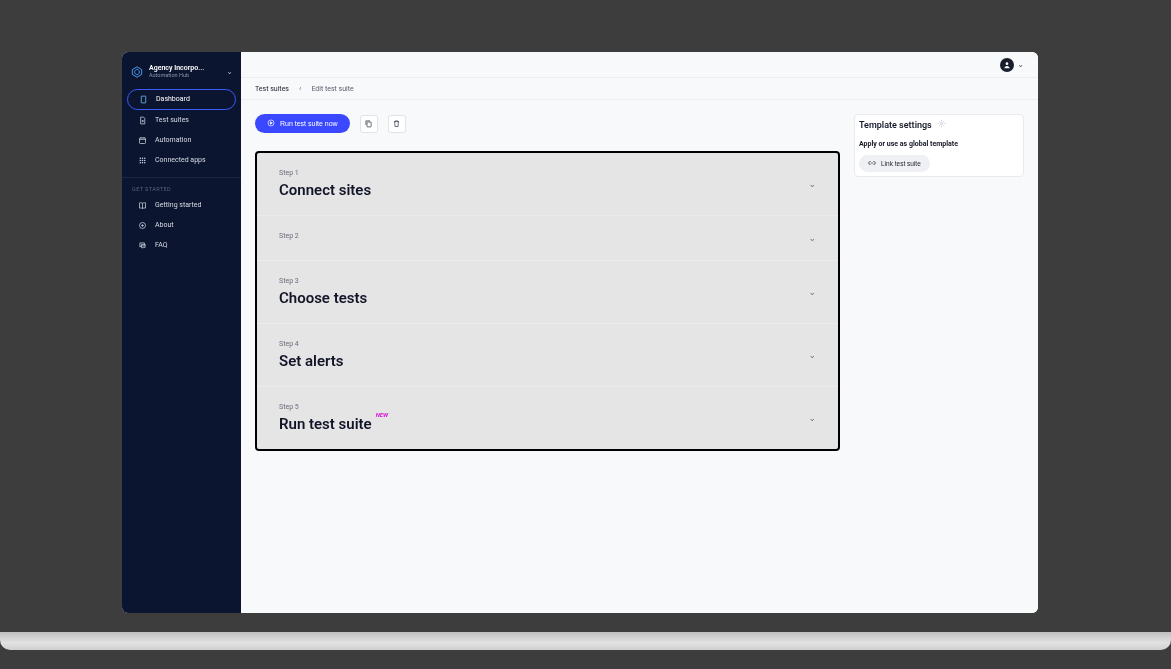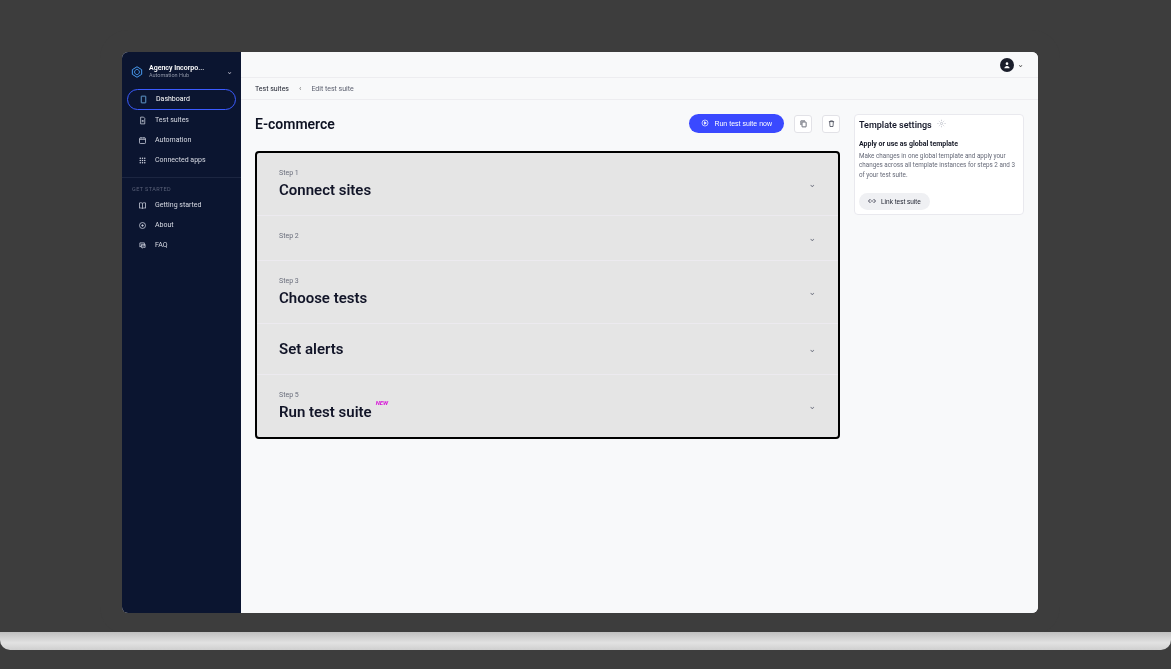--- a/index.html
+++ b/index.html
@@ -361,21 +361,20 @@
 
       <div class="crumbs">
         <span class="crumb-link">Test suites</span>
         <span class="crumb-back">‹</span>
         <span class="crumb-current">Edit test suite</span>
       </div>
 
       <div class="content">
         <div class="left-col">
           <div class="title-row">
-            <h1 class="page-title">E-commerce</h1>
             <button class="run-btn">
               <span>
                 <svg width="8" height="8" viewBox="0 0 24 24" fill="none" stroke="#fff" stroke-width="2">
                     <circle cx="12" cy="12" r="9"></circle>
                     <path d="M10 8l6 4-6 4z" fill="#fff"></path>
                   </svg>
               </span>
               <span>Run test suite now</span>
             </button>
             <button class="icon-btn">
@@ -407,20 +406,21 @@
             </div>
             <div class="step">
               <div class="step-body">
                 <div class="step-label">Step 3</div>
                 <div class="step-title">Choose tests</div>
               </div>
               <span class="step-chev">⌄</span>
             </div>
             <div class="step">
               <div class="step-body">
+                <div class="step-label">Step 4</div>
                 <div class="step-title">Set alerts</div>
               </div>
               <span class="step-chev">⌄</span>
             </div>
             <div class="step">
               <div class="step-body">
                 <div class="step-label">Step 5</div>
                 <div class="step-title">
                   <span>Run test suite</span>
                   <span class="new-badge">NEW</span>
@@ -435,21 +435,20 @@
           <div class="panel-title">
             <span>Template settings</span>
             <span class="gear">
               <svg width="9" height="9" viewBox="0 0 24 24" fill="none" stroke="#b7bac4" stroke-width="2">
                   <circle cx="12" cy="12" r="3"></circle>
                   <path d="M12 2v3M12 19v3M4 12H1M23 12h-3M5 5l2 2M17 17l2 2M19 5l-2 2M7 17l-2 2"></path>
                 </svg>
             </span>
           </div>
           <div class="panel-sub">Apply or use as global template</div>
-          <div class="panel-text">Make changes in one global template and apply your changes across all template instances for steps 2 and 3 of your test suite.</div>
           <button class="link-btn">
             <span>
               <svg width="8" height="8" viewBox="0 0 24 24" fill="none" stroke="#343747" stroke-width="2.2">
                   <path d="M9 12h6M8 8H6a4 4 0 000 8h2M16 8h2a4 4 0 010 8h-2"></path>
                 </svg>
             </span>
             <span>Link test suite</span>
           </button>
         </aside>
       </div>

